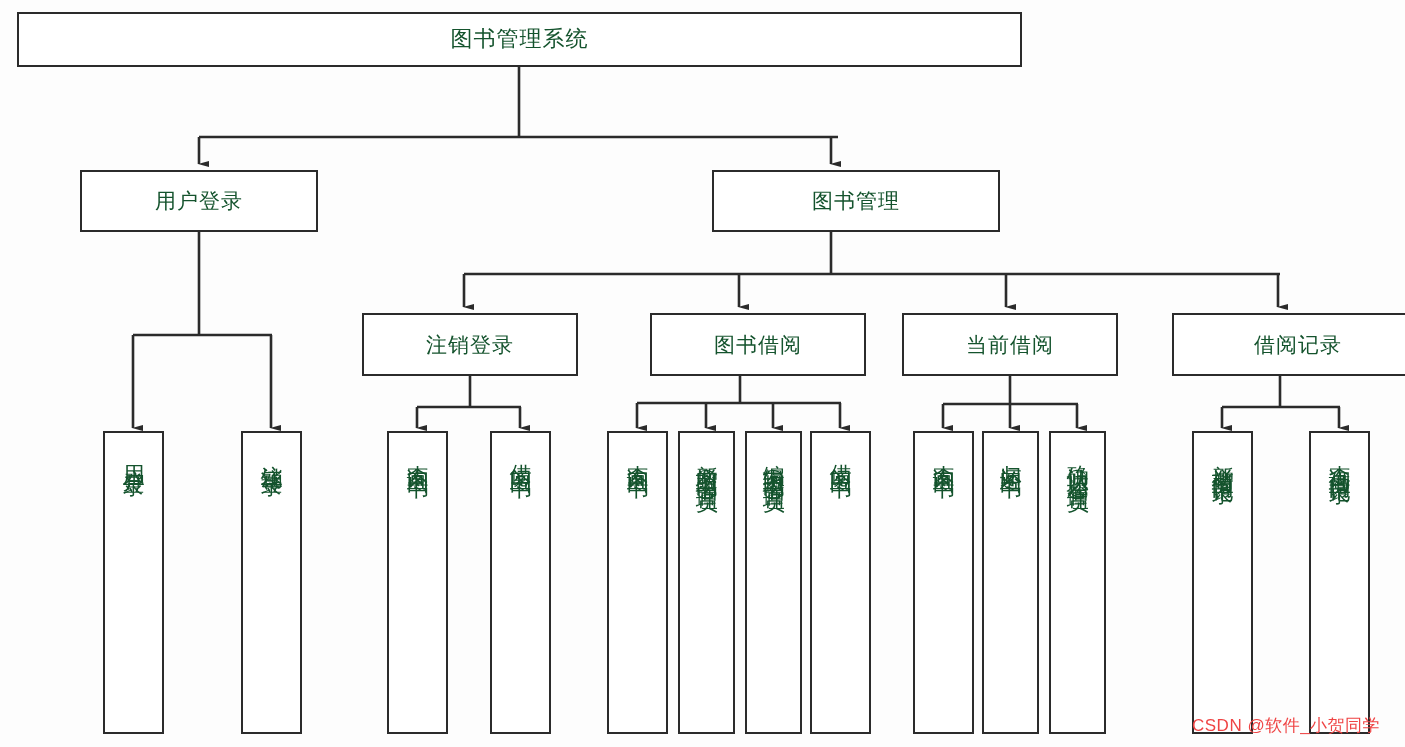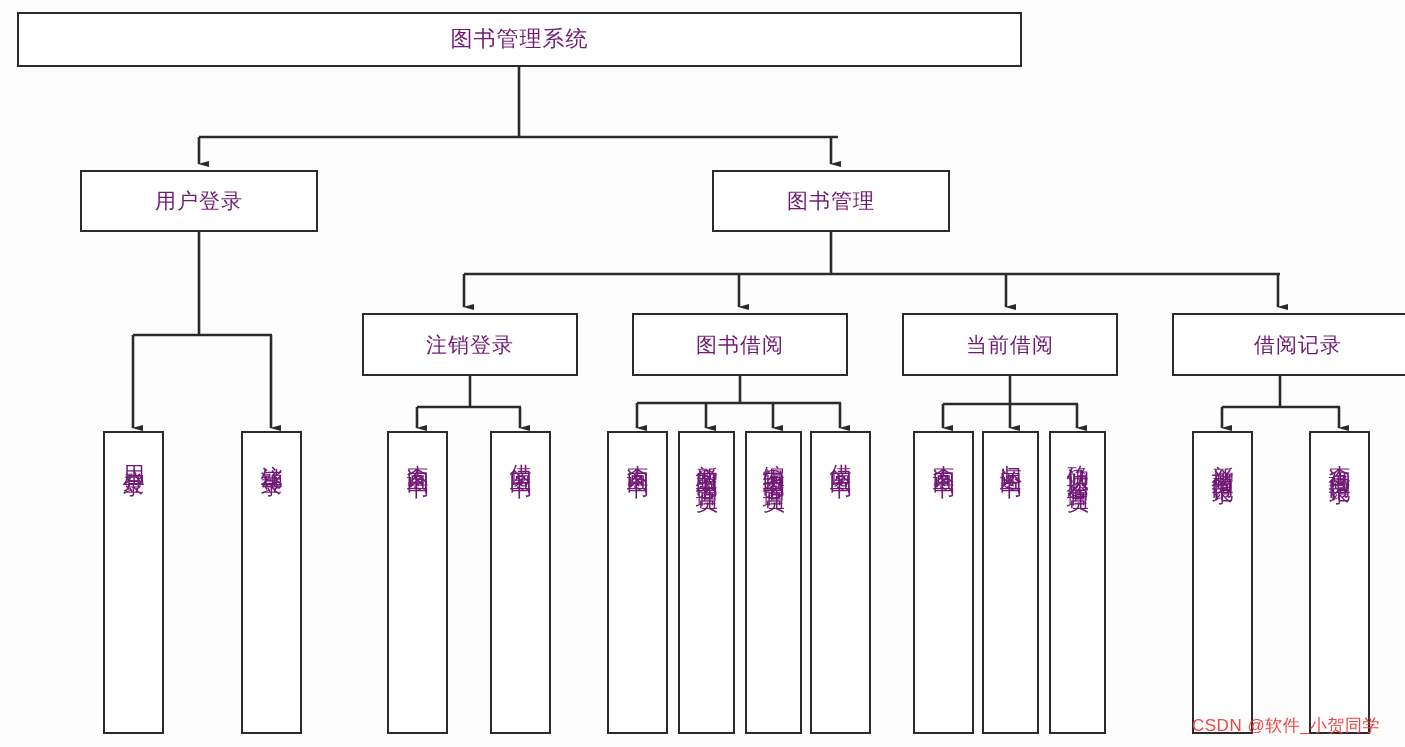--- a/index.html
+++ b/index.html
@@ -32,21 +32,21 @@
     border: 2px solid #2b2b2b;
     display: flex;
     align-items: center;
     justify-content: center;
     color: #222222;
   }
   .node .label {
     font-size: 21px;
     line-height: 1.12;
     letter-spacing: 1px;
-    color: #701a75;
+    color: #14532d;
   }
   .node.vertical {
     align-items: flex-start;
     padding-top: 14px;
   }
   .node.vertical .label {
     writing-mode: vertical-rl;
     text-orientation: upright;
     letter-spacing: 4px;
     font-size: 22px;
@@ -119,28 +119,28 @@
     </g>
   </svg>
 
   <div class="node root" style="left:17px; top:12px; width:1005px; height:55px;">
     <span class="label">图书管理系统</span>
   </div>
 
   <div class="node" style="left:80px; top:170px; width:238px; height:62px;">
     <span class="label">用户登录</span>
   </div>
-  <div class="node" style="left:712px; top:170px; width:238px; height:62px;">
+  <div class="node" style="left:712px; top:170px; width:288px; height:62px;">
     <span class="label">图书管理</span>
   </div>
 
   <div class="node" style="left:362px; top:313px; width:216px; height:63px;">
     <span class="label">注销登录</span>
   </div>
-  <div class="node" style="left:632px; top:313px; width:216px; height:63px;">
+  <div class="node" style="left:650px; top:313px; width:216px; height:63px;">
     <span class="label">图书借阅</span>
   </div>
   <div class="node" style="left:902px; top:313px; width:216px; height:63px;">
     <span class="label">当前借阅</span>
   </div>
   <div class="node" style="left:1172px; top:313px; width:252px; height:63px;">
     <span class="label">借阅记录</span>
   </div>
 
   <div class="node vertical" style="left:103px; top:431px; width:61px; height:303px;">

